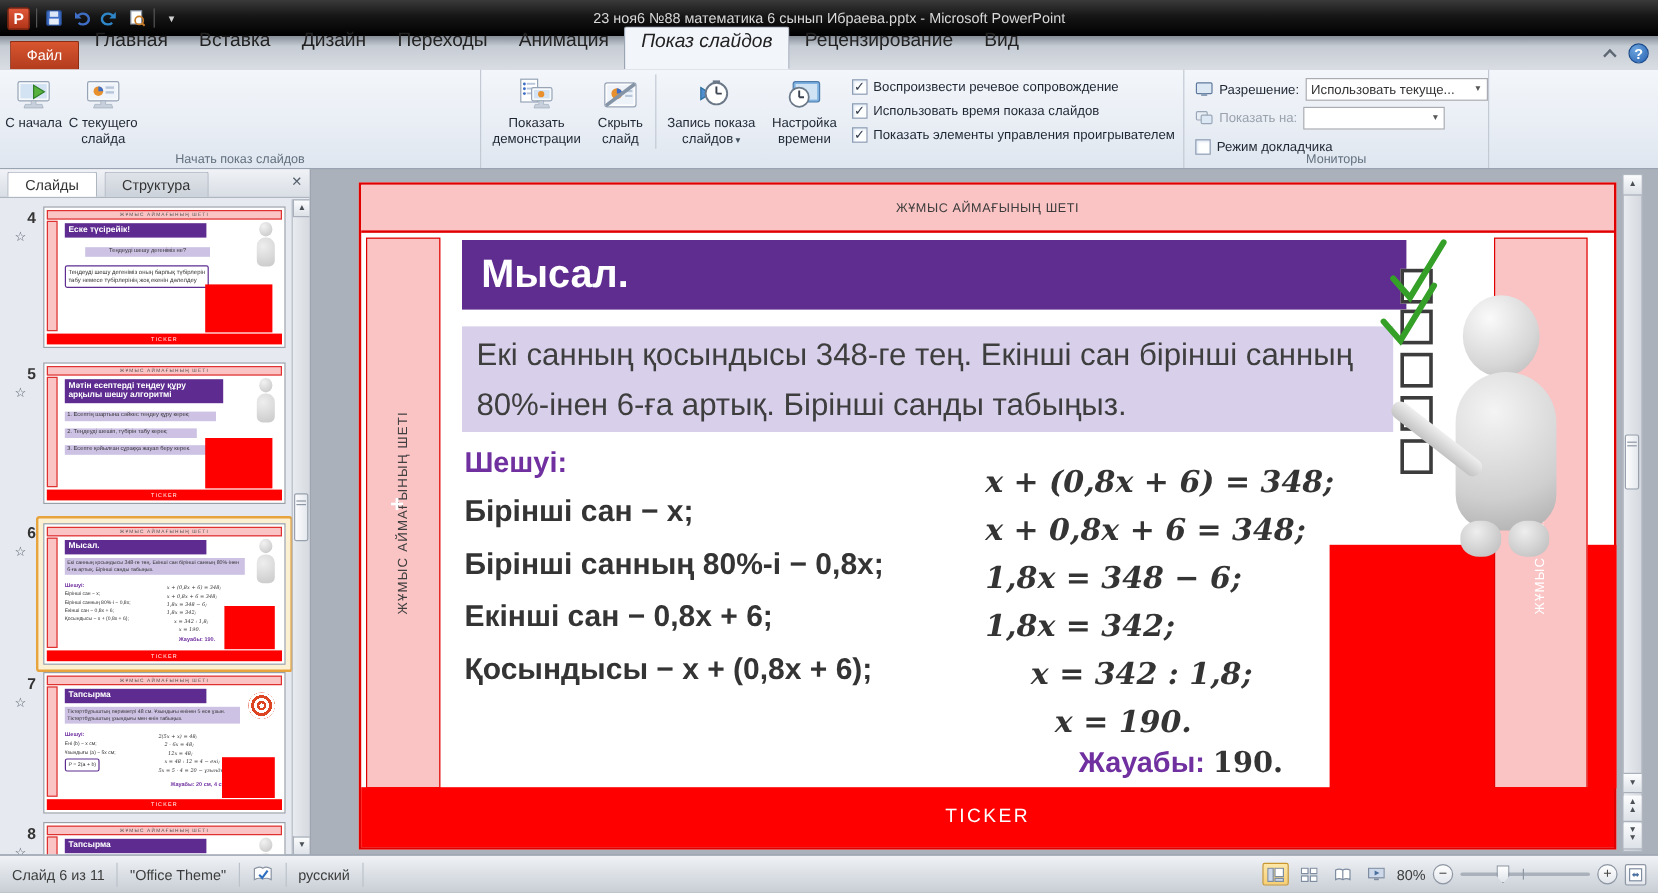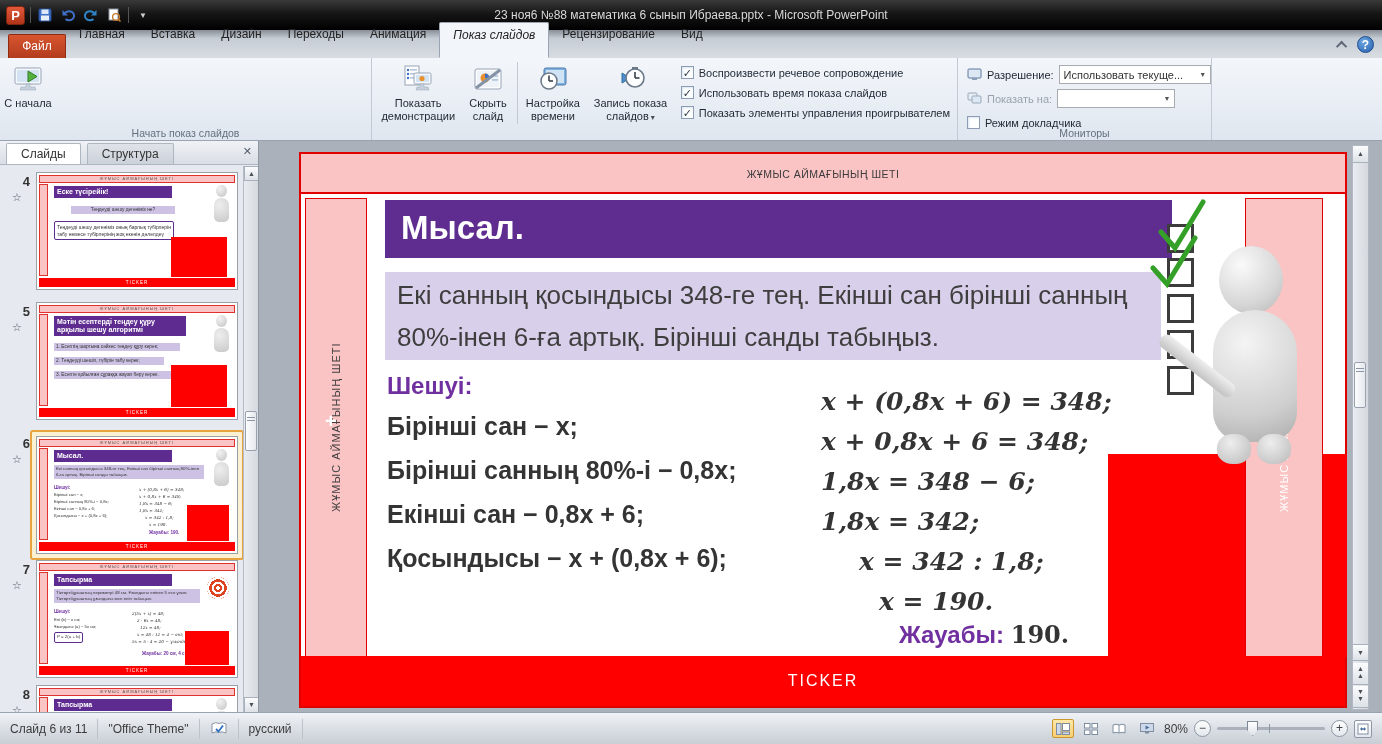--- a/index.html
+++ b/index.html
@@ -11,21 +11,21 @@
   .titlebar{left:0;top:0;width:1382px;height:30px;background:linear-gradient(#3a3a3a,#161616 45%,#000);display:flex;align-items:center;}
   .qat{display:flex;align-items:center;gap:5px;padding-left:6px;}
   .qat-sep{width:1px;height:16px;background:#555;}
   .logo{width:19px;height:19px;border-radius:3px;background:linear-gradient(#e2593a,#b03418);border:1px solid #7e2512;color:#fff;font-weight:bold;font-size:13px;text-align:center;line-height:17px;}
   .qicon{width:18px;height:18px;display:flex;align-items:center;justify-content:center;}
   .title-text{position:absolute;left:0;right:0;top:0;height:30px;text-align:center;line-height:30px;color:#d8d8d8;font-size:12px;pointer-events:none;}
 
   
   .tabrow{left:0;top:30px;width:1382px;height:28px;background:linear-gradient(#888e97,#c6ccd4 30%,#d9dde3);display:flex;align-items:flex-end;}
   .ftab{margin-left:8px;width:58px;height:24px;background:linear-gradient(#d8552f,#b23c1e);border:1px solid #8d2c13;border-bottom:none;border-radius:2px 2px 0 0;color:#fff;font-size:12px;text-align:center;line-height:23px;}
-  .rtab{height:36px;padding:0 13px;font-size:12px;color:#222;line-height:24px;}
+  .rtab{height:36px;padding:0 13px;font-size:16px;color:#222;line-height:24px;}
   .rtab.active{background:#f2f5fa;border:1px solid #9aa4b2;border-bottom:1px solid #f2f5fa;border-radius:2px 2px 0 0;font-style:italic;}
   .tab-right{position:absolute;right:8px;top:36px;display:flex;gap:10px;align-items:center;}
   .chev{width:8px;height:8px;border-left:2px solid #5d6773;border-top:2px solid #5d6773;transform:rotate(45deg) translateY(2px);}
   .helpbtn{width:17px;height:17px;border-radius:50%;background:radial-gradient(circle at 35% 30%,#6ea6e0,#2761b0);color:#fff;font-size:12px;font-weight:bold;text-align:center;line-height:17px;border:1px solid #1c4b8c;}
 
   
   .ribbon{left:0;top:58px;width:1382px;height:83px;background:linear-gradient(#f3f6fa,#e9eef5 55%,#dfe6ef);border-bottom:1px solid #99a3b1;display:flex;}
   .rgroup{position:relative;height:100%;border-right:1px solid #c3cad4;padding:2px 3px 14px 3px;display:flex;align-items:flex-start;}
   .rgroup-title{position:absolute;left:0;right:0;bottom:1px;text-align:center;font-size:10.5px;color:#62707f;}
   .rb-btn{display:flex;flex-direction:column;align-items:center;padding-top:3px;font-size:11px;line-height:13px;color:#1f2733;text-align:center;height:66px;}
@@ -163,29 +163,41 @@
     <div class="rtab">Рецензирование</div>
     <div class="rtab">Вид</div>
   </div>
   <div class="tab-right">
     <div class="chev"></div>
     <div class="helpbtn">?</div>
   </div>
 
   <div class="abs ribbon">
 
-    <div class="rgroup" style="width:372px;">
+    <div class="rgroup" style="width:401px;">
       <div class="rb-btn" style="width:50px;">
         <svg width="34" height="34" viewBox="0 0 34 34">
             <rect x="4" y="5" width="26" height="16" rx="1.5" fill="#f6f9fc" stroke="#97a4b6"></rect>
             <rect x="6" y="7" width="22" height="12" fill="#d4e3f3"></rect>
             <path d="M15 21 h4 v3 h5 l1 3 H9 l1 -3 h5z" fill="#c6cfdb" stroke="#97a4b6" stroke-width="0.5"></path>
             <path d="M17 8 l9 5.5 -9 5.5z" fill="#57b13f" stroke="#2e7d27"></path>
           </svg>
         <span>С начала</span>
+      </div>
+      <div class="rb-btn" style="width:66px;">
+        <svg width="34" height="34" viewBox="0 0 34 34">
+            <rect x="4" y="5" width="26" height="16" rx="1.5" fill="#f6f9fc" stroke="#97a4b6"></rect>
+            <rect x="6" y="7" width="22" height="12" fill="#eef4fa"></rect>
+            <circle cx="13" cy="13" r="4" fill="#e8902e"></circle>
+            <path d="M13 9 a4 4 0 0 1 4 4 l-4 0z" fill="#3f6ec6"></path>
+            <rect x="19" y="9" width="7" height="2" fill="#b7c6da"></rect>
+            <rect x="19" y="13" width="7" height="2" fill="#b7c6da"></rect>
+            <path d="M15 21 h4 v3 h5 l1 3 H9 l1 -3 h5z" fill="#c6cfdb" stroke="#97a4b6" stroke-width="0.5"></path>
+          </svg>
+        <span>С текущего слайда</span>
       </div>
       <div class="rgroup-title">Начать показ слайдов</div>
     </div>
 
     <div class="rgroup" style="width:586px;">
       <div class="rb-btn" style="width:88px;">
         <svg width="34" height="34" viewBox="0 0 34 34">
             <rect x="4" y="3" width="14" height="19" fill="#fff" stroke="#97a4b6"></rect>
             <circle cx="7" cy="7" r="1.2" fill="#3f6ec6"></circle>
             <rect x="9" y="6" width="7" height="1.6" fill="#b7c6da"></rect>
@@ -206,39 +218,39 @@
             <rect x="6" y="8" width="22" height="16" fill="#eef3f9"></rect>
             <circle cx="14" cy="15" r="4.5" fill="#e8902e"></circle>
             <path d="M14 10.5 a4.5 4.5 0 0 1 4.5 4.5 l-4.5 0z" fill="#3f6ec6"></path>
             <rect x="21" y="12" width="6" height="1.8" fill="#b7c6da"></rect>
             <rect x="21" y="16" width="6" height="1.8" fill="#b7c6da"></rect>
             <line x1="5" y1="25" x2="29" y2="7" stroke="#8593a6" stroke-width="3"></line>
           </svg>
         <span>Скрыть слайд</span>
       </div>
       <div class="vsep"></div>
+      <div class="rb-btn" style="width:90px;">
+        <svg width="34" height="34" viewBox="0 0 34 34">
+            <path d="M8 10 l8 5 -8 5z" fill="#4f8fd0" stroke="#2c6e9e"></path>
+            <circle cx="21" cy="15" r="9" fill="#fff" stroke="#6b7888" stroke-width="1.6"></circle>
+            <line x1="21" y1="15" x2="21" y2="9" stroke="#39424e" stroke-width="1.6"></line>
+            <line x1="21" y1="15" x2="25.5" y2="15" stroke="#39424e" stroke-width="1.6"></line>
+            <rect x="18" y="4" width="6" height="2" fill="#6b7888"></rect>
+          </svg>
+        <span><span>Запись показа слайдов</span><span class="dd">▾</span></span>
+      </div>
       <div class="rb-btn" style="width:68px;">
         <svg width="34" height="34" viewBox="0 0 34 34">
             <rect x="8" y="5" width="22" height="17" rx="2" fill="#7fb2e0" stroke="#4d7bab"></rect>
             <rect x="10" y="7" width="18" height="13" fill="#cfe3f5"></rect>
             <circle cx="13" cy="18" r="8" fill="#fff" stroke="#6b7888" stroke-width="1.5"></circle>
             <line x1="13" y1="18" x2="13" y2="12.5" stroke="#39424e" stroke-width="1.6"></line>
             <line x1="13" y1="18" x2="17" y2="18" stroke="#39424e" stroke-width="1.6"></line>
           </svg>
         <span>Настройка времени</span>
-      </div>
-      <div class="rb-btn" style="width:90px;">
-        <svg width="34" height="34" viewBox="0 0 34 34">
-            <path d="M8 10 l8 5 -8 5z" fill="#4f8fd0" stroke="#2c6e9e"></path>
-            <circle cx="21" cy="15" r="9" fill="#fff" stroke="#6b7888" stroke-width="1.6"></circle>
-            <line x1="21" y1="15" x2="21" y2="9" stroke="#39424e" stroke-width="1.6"></line>
-            <line x1="21" y1="15" x2="25.5" y2="15" stroke="#39424e" stroke-width="1.6"></line>
-            <rect x="18" y="4" width="6" height="2" fill="#6b7888"></rect>
-          </svg>
-        <span><span>Запись показа слайдов</span><span class="dd">▾</span></span>
       </div>
       <div class="checkcol">
         <div class="checkrow">
           <div class="cb">✓</div>
           <span>Воспроизвести речевое сопровождение</span>
         </div>
         <div class="checkrow">
           <div class="cb">✓</div>
           <span>Использовать время показа слайдов</span>
         </div>

